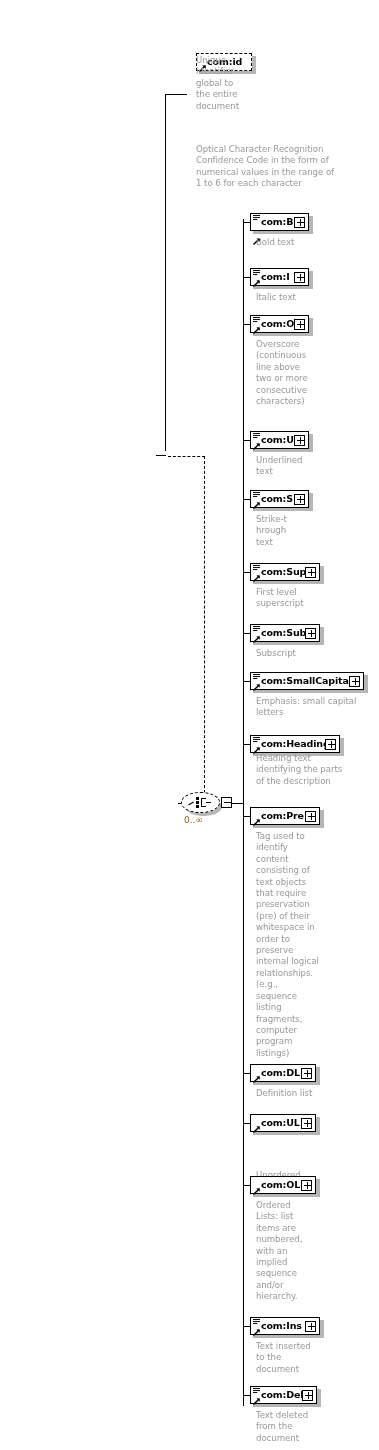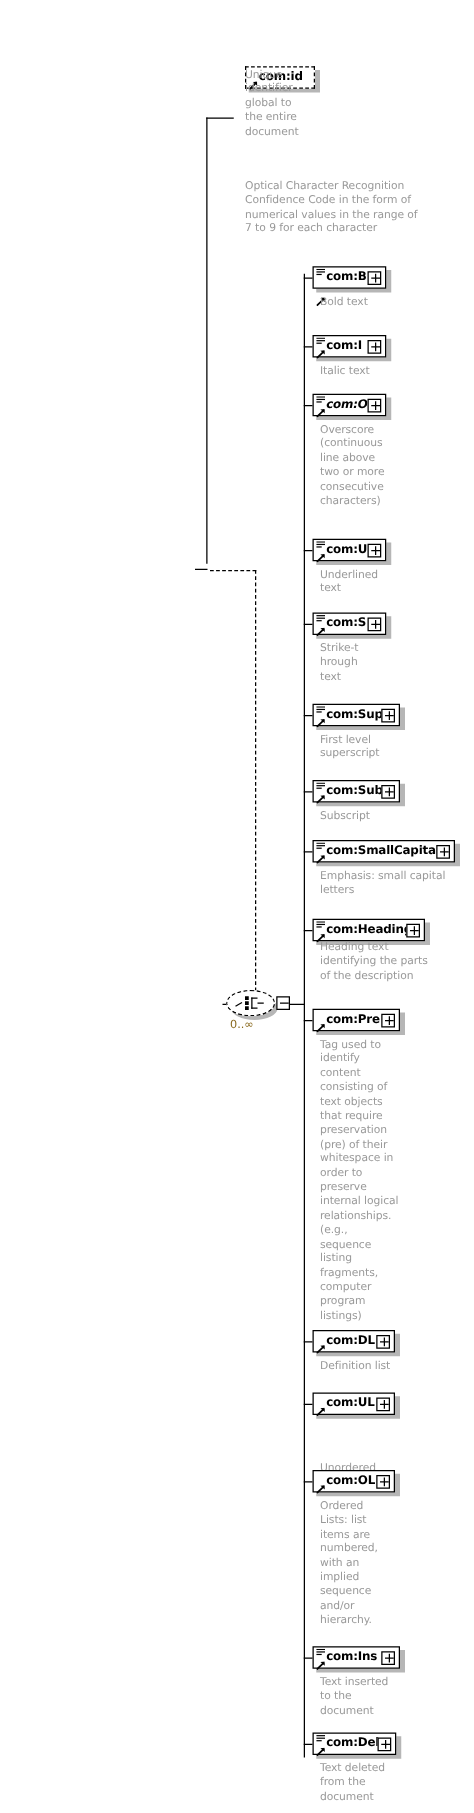--- a/index.html
+++ b/index.html
@@ -149,21 +149,21 @@
   </div>
   <div class="doc" style="left:196px;top:55px;width:62px;">Unique
 identifier
 global to
 the entire
 document</div>
 
   <div class="doc" style="left:196px;top:144px;width:155px;">Optical Character Recognition
 Confidence Code in the form of
 numerical values in the range of
-7 to 9 for each character</div>
+1 to 6 for each character</div>
 
   <div id="choice">
     <div class="ovalshadow"></div>
     <div class="oval"></div>
 
     <div class="gl" style="left:8px;top:11px;width:6px;height:1px;transform:rotate(-30deg);"></div>
     <div class="gl" style="left:16px;top:5px;width:3px;height:3px;"></div>
     <div class="gl" style="left:16px;top:9px;width:3px;height:3px;"></div>
     <div class="gl" style="left:16px;top:13px;width:3px;height:3px;"></div>
     <div class="gl" style="left:21px;top:6px;width:1px;height:9px;"></div>
@@ -214,21 +214,21 @@
         <div class="box" style="width:59px;"></div>
         <svg class="sheeticon" viewBox="0 0 8 9">
           <rect x="0" y="0" width="8" height="1.1" fill="#000"></rect>
           <rect x="0" y="2.3" width="8" height="1.1" fill="#000"></rect>
           <rect x="0" y="4.6" width="5" height="1.1" fill="#000"></rect>
         </svg>
         <svg class="arrowglyph" viewBox="0 0 8 8">
           <path d="M0.5 7.5 L7 1.2" stroke="#000" stroke-width="1.6" fill="none"></path>
           <path d="M7.6 0.3 L7.8 4.2 L3.8 0.6 Z" fill="#000"></path>
         </svg>
-        <div class="name" style="left:11px;font-style:italic;">com:O</div>
+        <div class="name" style="left:11px;">com:O</div>
         <div class="pm plus" style="left:44px;"></div>
       </div>
       <div class="hline" style="left: 243px; top: 324px; width: 7px;"></div>
       <div class="doc" style="left: 256px; top: 339px; width: 124px;">Overscore
 (continuous
 line above
 two or more
 consecutive
 characters)</div>
       <div class="elem" style="left: 250px; top: 431px; width: 63px; height: 21px;">

